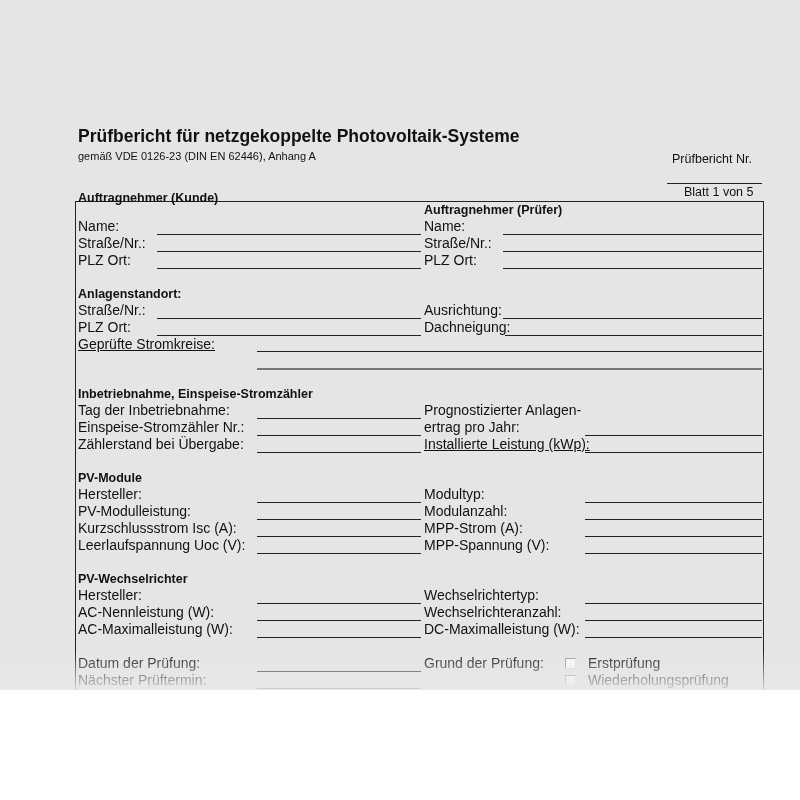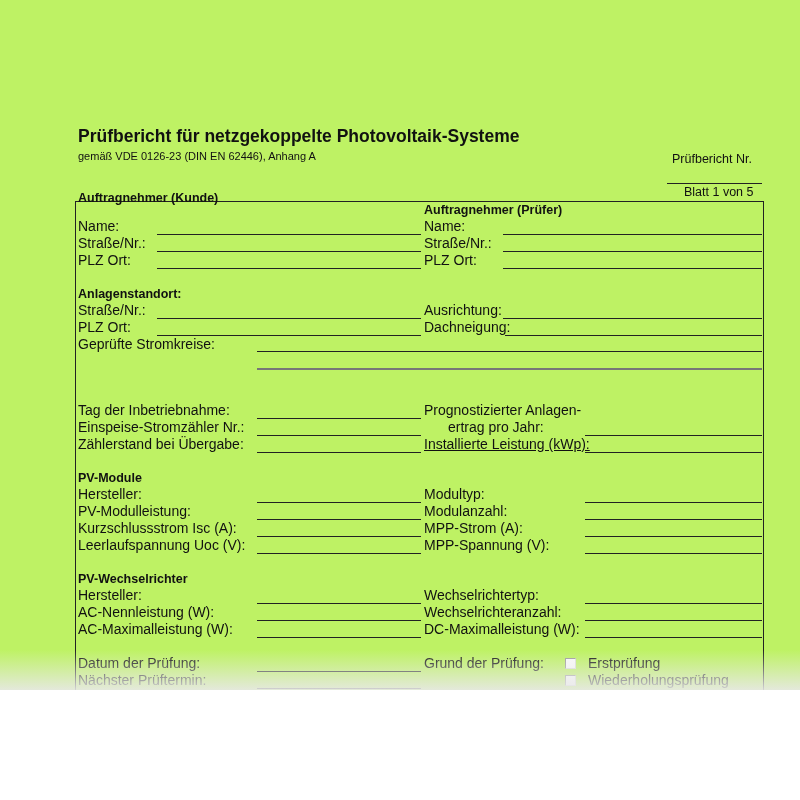--- a/index.html
+++ b/index.html
@@ -12,21 +12,21 @@
     }
     body {
       position: relative;
       font-family: "Liberation Sans", sans-serif;
       color: #111;
     }
     .page {
       position: absolute;
       left: 0; top: 0;
       width: 800px; height: 690px;
-      background: #bef264;
+      background: #e5e5e5;
       overflow: hidden;
     }
     .fade {
       position: absolute;
       left: 0; top: 650px;
       width: 800px; height: 40px;
       background: linear-gradient(to bottom, rgba(240,240,240,0) 0%, rgba(232,232,232,0.9) 100%);
       pointer-events: none;
     }
     .below {
@@ -132,32 +132,33 @@
 
   <div class="hdr" style="left:78px;top:287px;">Anlagenstandort:</div>
   <div class="lbl" style="left:78px;top:303px;">Straße/Nr.:</div>
   <div class="line" style="left:157px;top:318px;width:264px;"></div>
   <div class="lbl" style="left:78px;top:320px;">PLZ Ort:</div>
   <div class="line" style="left:157px;top:335px;width:264px;"></div>
   <div class="lbl" style="left:424px;top:303px;">Ausrichtung:</div>
   <div class="line" style="left:503px;top:318px;width:259px;"></div>
   <div class="lbl" style="left:424px;top:320px;">Dachneigung:</div>
   <div class="line" style="left:505px;top:335px;width:257px;"></div>
-  <div class="lbl" style="left:78px;top:337px;">Geprüfte Stromkreise:</div>
+  <div class="lbl" style="left:78px;top:337px;text-decoration:underline;">Geprüfte Stromkreise:</div>
   <div class="line" style="left:257px;top:351px;width:505px;"></div>
   <div class="line gray" style="left:257px;top:368px;width:505px;"></div>
 
+  <div class="hdr" style="left:78px;top:387px;">Inbetriebnahme, Einspeise-Stromzähler</div>
   <div class="lbl" style="left:78px;top:403px;">Tag der Inbetriebnahme:</div>
   <div class="line" style="left:257px;top:418px;width:164px;"></div>
   <div class="lbl" style="left:78px;top:420px;">Einspeise-Stromzähler Nr.:</div>
   <div class="line" style="left:257px;top:435px;width:164px;"></div>
   <div class="lbl" style="left:78px;top:437px;">Zählerstand bei Übergabe:</div>
   <div class="line" style="left:257px;top:452px;width:164px;"></div>
   <div class="lbl" style="left:424px;top:403px;">Prognostizierter Anlagen-</div>
-  <div class="lbl" style="left:448px;top:420px;">ertrag pro Jahr:</div>
+  <div class="lbl" style="left:424px;top:420px;">ertrag pro Jahr:</div>
   <div class="line" style="left:585px;top:435px;width:177px;"></div>
   <div class="lbl" style="left:424px;top:437px;text-decoration:underline;">Installierte Leistung (kWp):</div>
   <div class="line" style="left:585px;top:452px;width:177px;"></div>
 
   <div class="hdr" style="left:78px;top:471px;">PV-Module</div>
   <div class="lbl" style="left:78px;top:487px;">Hersteller:</div>
   <div class="line" style="left:257px;top:502px;width:164px;"></div>
   <div class="lbl" style="left:78px;top:504px;">PV-Modulleistung:</div>
   <div class="line" style="left:257px;top:519px;width:164px;"></div>
   <div class="lbl" style="left:78px;top:521px;">Kurzschlussstrom Isc (A):</div>

